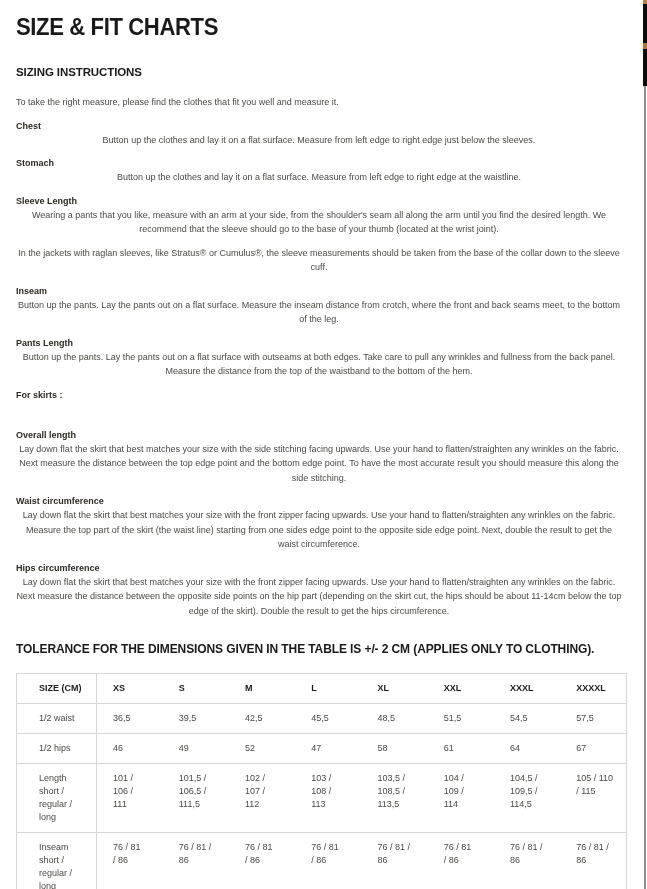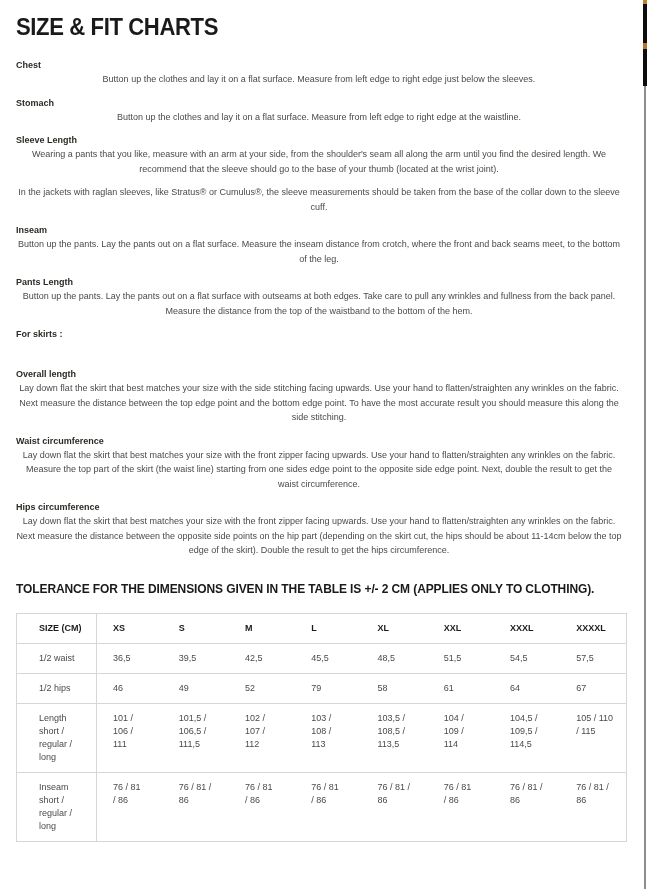--- a/index.html
+++ b/index.html
@@ -104,22 +104,24 @@
     position: absolute; right: 1px; top: 86px;
     width: 2px; height: 803px;
     background: #8d8d8d;
   }
 </style>
 </head>
 <body>
 
 <div class="content">
   <h1 class="page-title">SIZE &amp; FIT CHARTS</h1>
+  <h2 class="section-title">SIZING INSTRUCTIONS</h2>
 
   <div class="intro">
+    <p>To take the right measure, please find the clothes that fit you well and measure it.</p>
   </div>
 
   <div id="instruction-sections">
       <h3 class="instr-heading">Chest</h3>
       <p class="instr-para">Button up the clothes and lay it on a flat surface. Measure from left edge to right edge just below the sleeves.</p>
       <h3 class="instr-heading">Stomach</h3>
       <p class="instr-para">Button up the clothes and lay it on a flat surface. Measure from left edge to right edge at the waistline.</p>
       <h3 class="instr-heading">Sleeve Length</h3>
       <p class="instr-para">Wearing a pants that you like, measure with an arm at your side, from the shoulder's seam all along the arm until you find the desired length. We recommend that the sleeve should go to the base of your thumb (located at the wrist joint).</p>
       <p class="instr-para">In the jackets with raglan sleeves, like Stratus® or Cumulus®, the sleeve measurements should be taken from the base of the collar down to the sleeve cuff.</p>
@@ -173,21 +175,21 @@
           <td>48,5</td>
           <td>51,5</td>
           <td>54,5</td>
           <td>57,5</td>
         </tr>
         <tr>
           <td>1/2 hips</td>
           <td>46</td>
           <td>49</td>
           <td>52</td>
-          <td>79</td>
+          <td>47</td>
           <td>58</td>
           <td>61</td>
           <td>64</td>
           <td>67</td>
         </tr>
         <tr>
           <td>Length
 short /
 regular /
 long</td>

